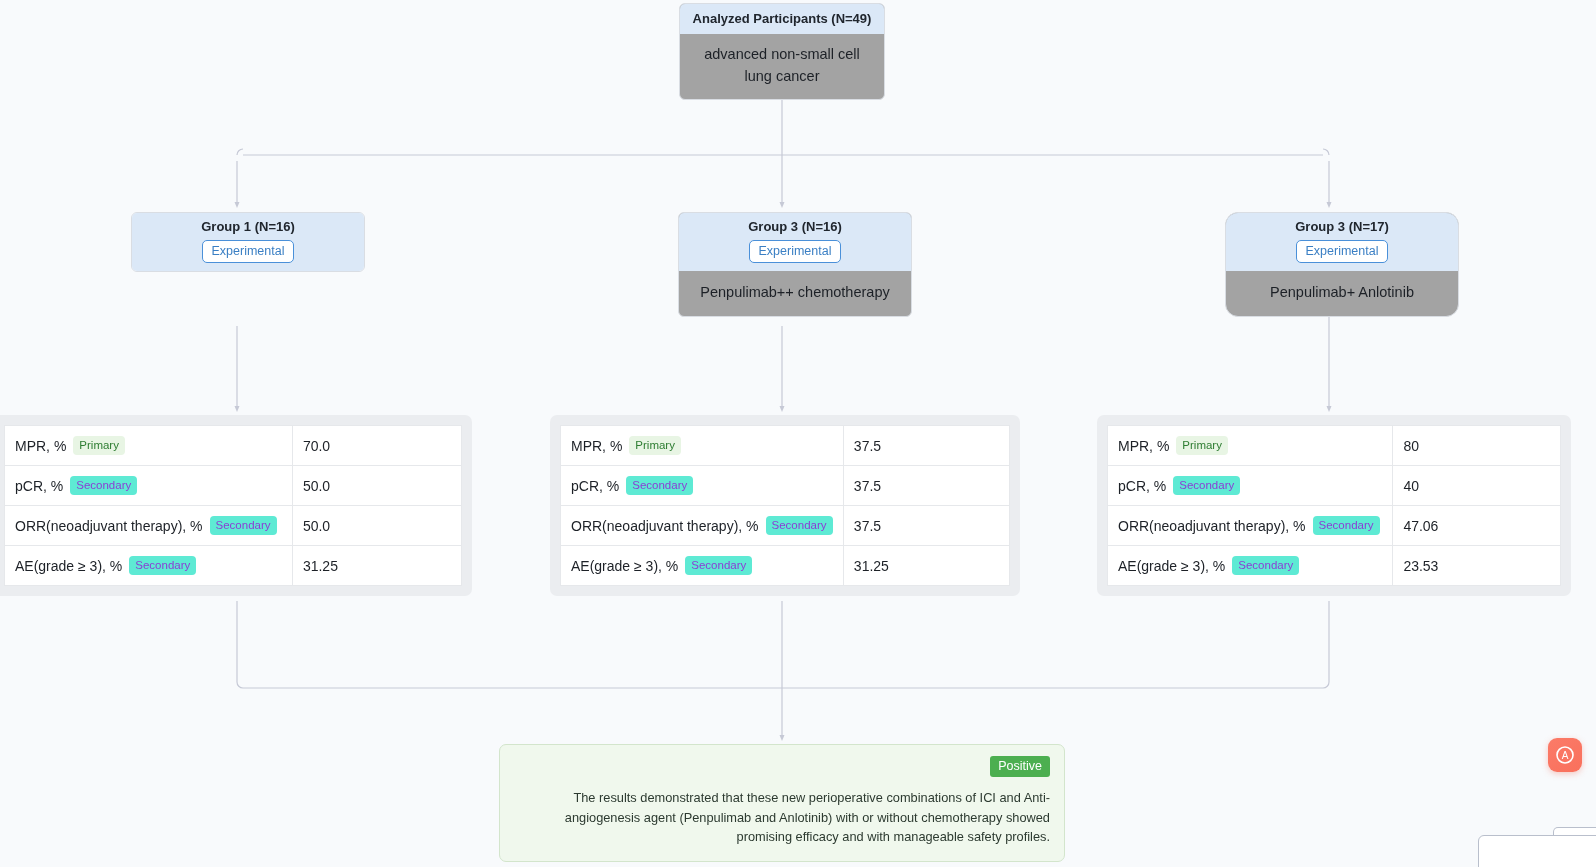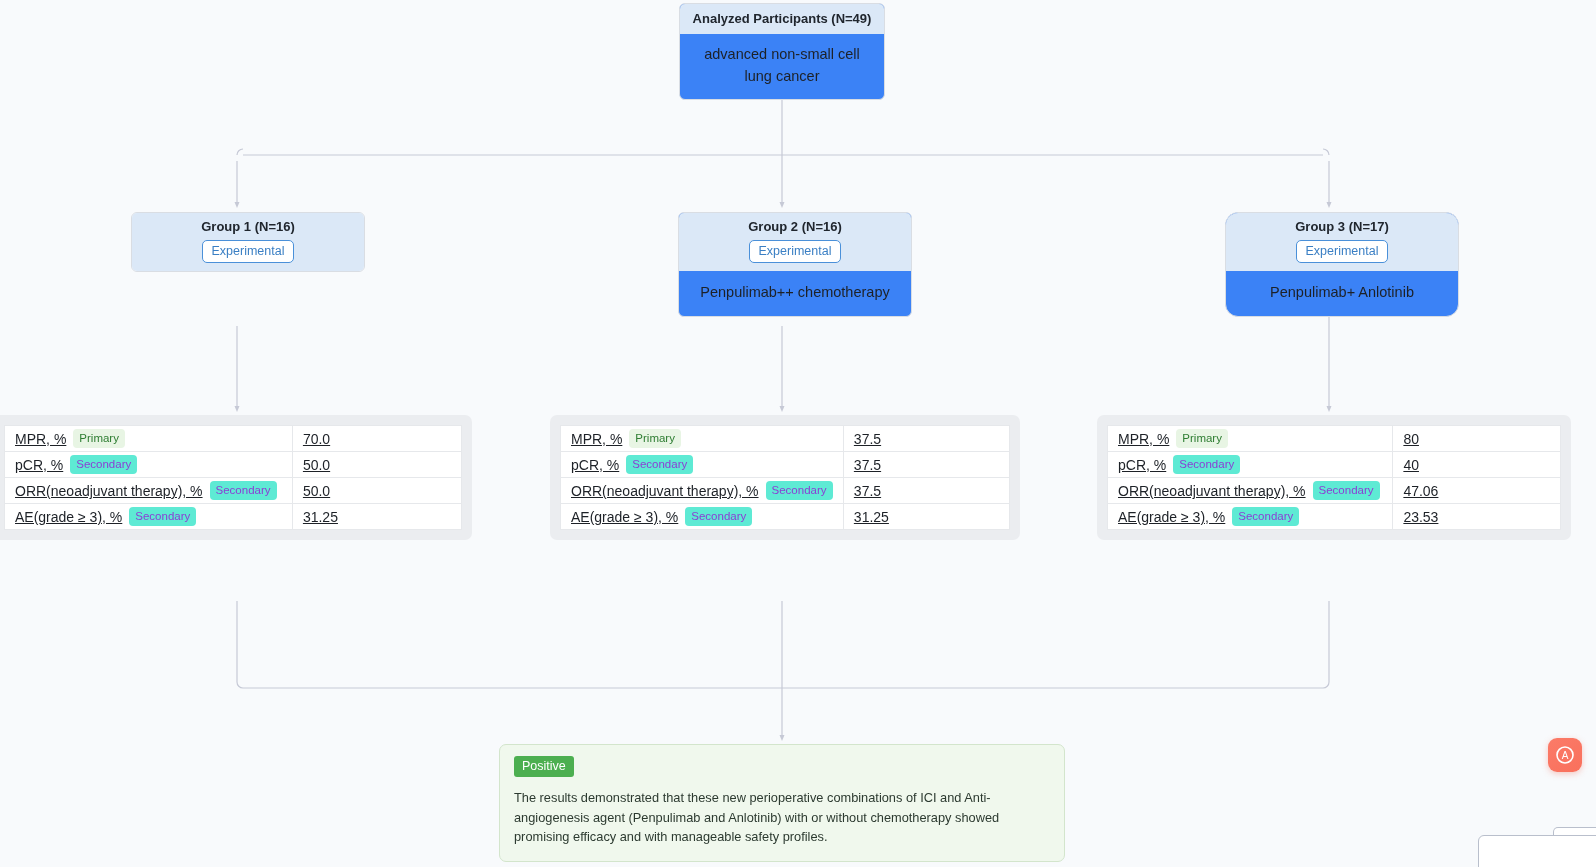--- a/index.html
+++ b/index.html
@@ -17,21 +17,21 @@
   }
   #edges {
     position: absolute; left: 0; top: 0;
     width: 1596px; height: 867px;
     pointer-events: none;
   }
 
   
   .node {
     position: absolute;
-    background: #3b82f6;
+    background: #a3a3a3;
     border: 1px solid #d9dde3;
     border-radius: 6px;
     overflow: hidden;
   }
   .node-head {
     background: #dbe8f7;
     text-align: center;
     padding: 6px 8px 7px 8px;
   }
   .node-head-title {
@@ -108,41 +108,40 @@
     background: #ffffff;
     border: 1px solid #e6e8eb;
     border-radius: 2px;
     width: 100%;
     border-collapse: collapse;
     table-layout: fixed;
   }
   .outcome-table td {
     border: 1px solid #e6e8eb;
     padding: 0 10px;
-    height: 26px;
+    height: 40px;
     font-size: 14px;
     color: #1d2127;
     vertical-align: middle;
     white-space: nowrap;
     overflow: hidden;
-    text-decoration: underline;
   }
   .outcome-table td.cell-metric { width: 63%; }
   .outcome-table td.cell-value  { width: 37%; }
 
   
   #conclusion-node {
     position: absolute;
     left: 499px; top: 744px;
     width: 566px;
     background: #f0f8ed;
     border: 1px solid #d3e5cc;
     border-radius: 7px;
     padding: 11px 14px 14px 14px;
-    text-align: left;
+    text-align: right;
   }
   #conclusion-node .concl-text {
     margin-top: 11px;
     font-size: 12.8px;
     line-height: 19.5px;
     color: #2c3a30;
   }
 
   
   #fab {
@@ -221,21 +220,21 @@
 
   <div class="node group-node" id="group-0">
     <div class="node-head">
       <div class="node-head-title">Group 1 (N=16)</div>
       <span class="badge-outline">Experimental</span>
     </div>
   </div>
 
   <div class="node group-node" id="group-1">
     <div class="node-head">
-      <div class="node-head-title">Group 2 (N=16)</div>
+      <div class="node-head-title">Group 3 (N=16)</div>
       <span class="badge-outline">Experimental</span>
     </div>
     <div class="node-body">Penpulimab++ chemotherapy</div>
   </div>
 
   <div class="node group-node" id="group-2">
     <div class="node-head">
       <div class="node-head-title">Group 3 (N=17)</div>
       <span class="badge-outline">Experimental</span>
     </div>

